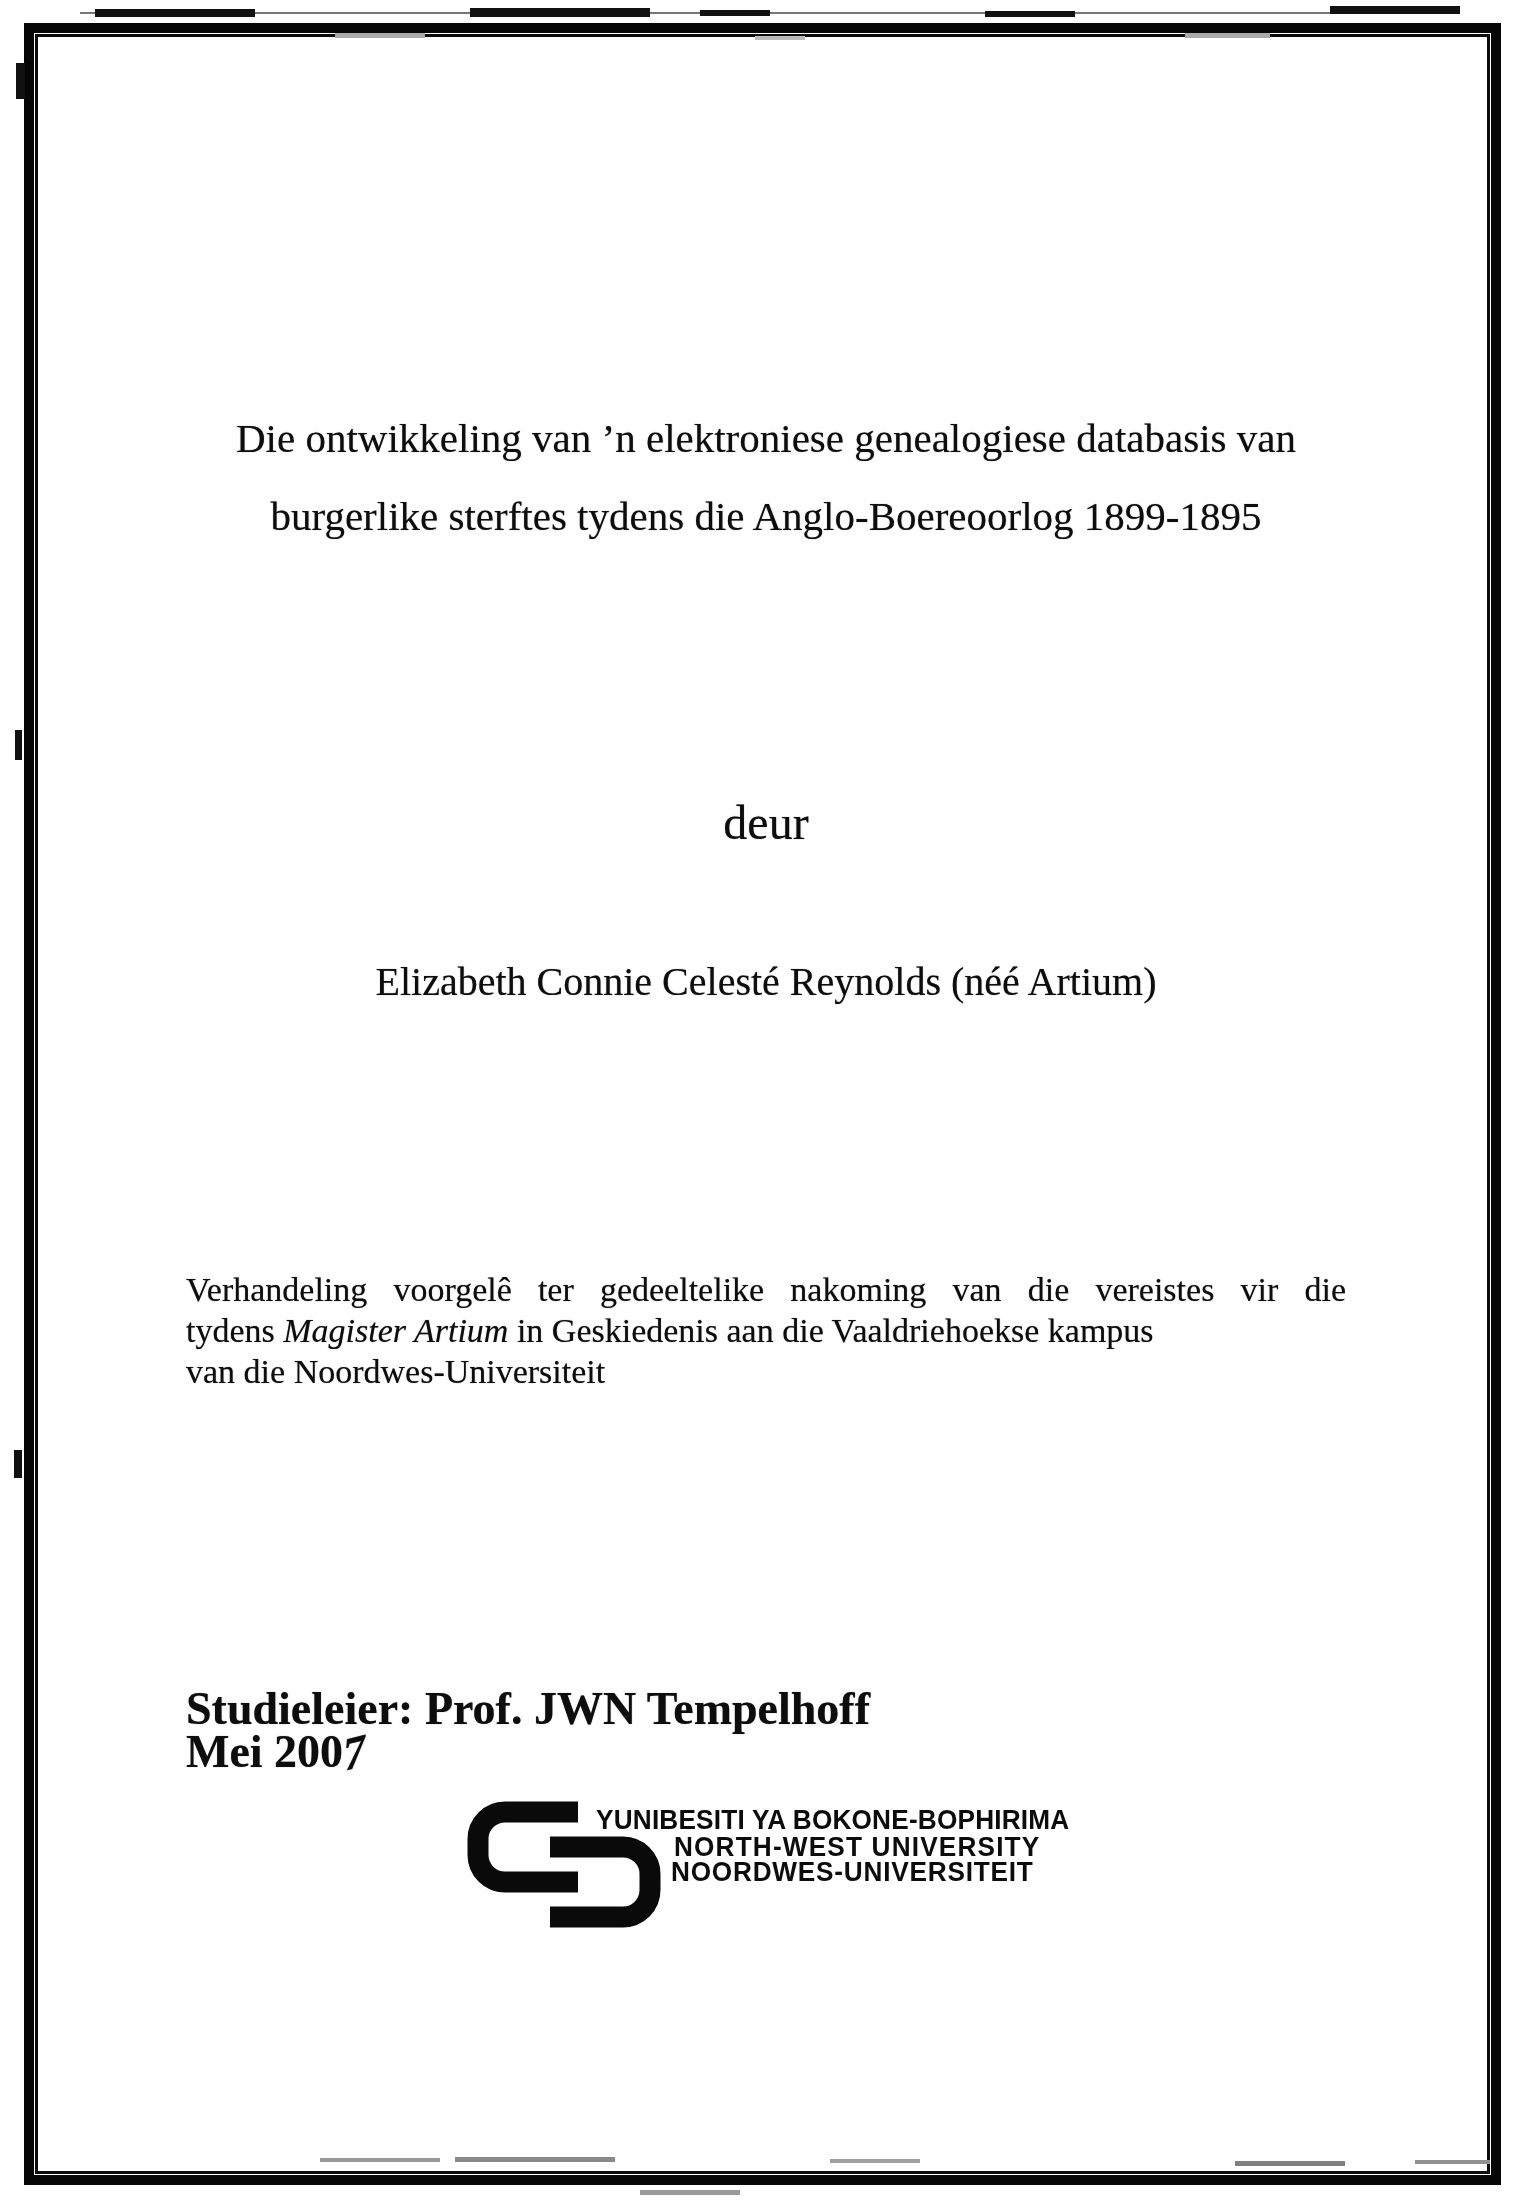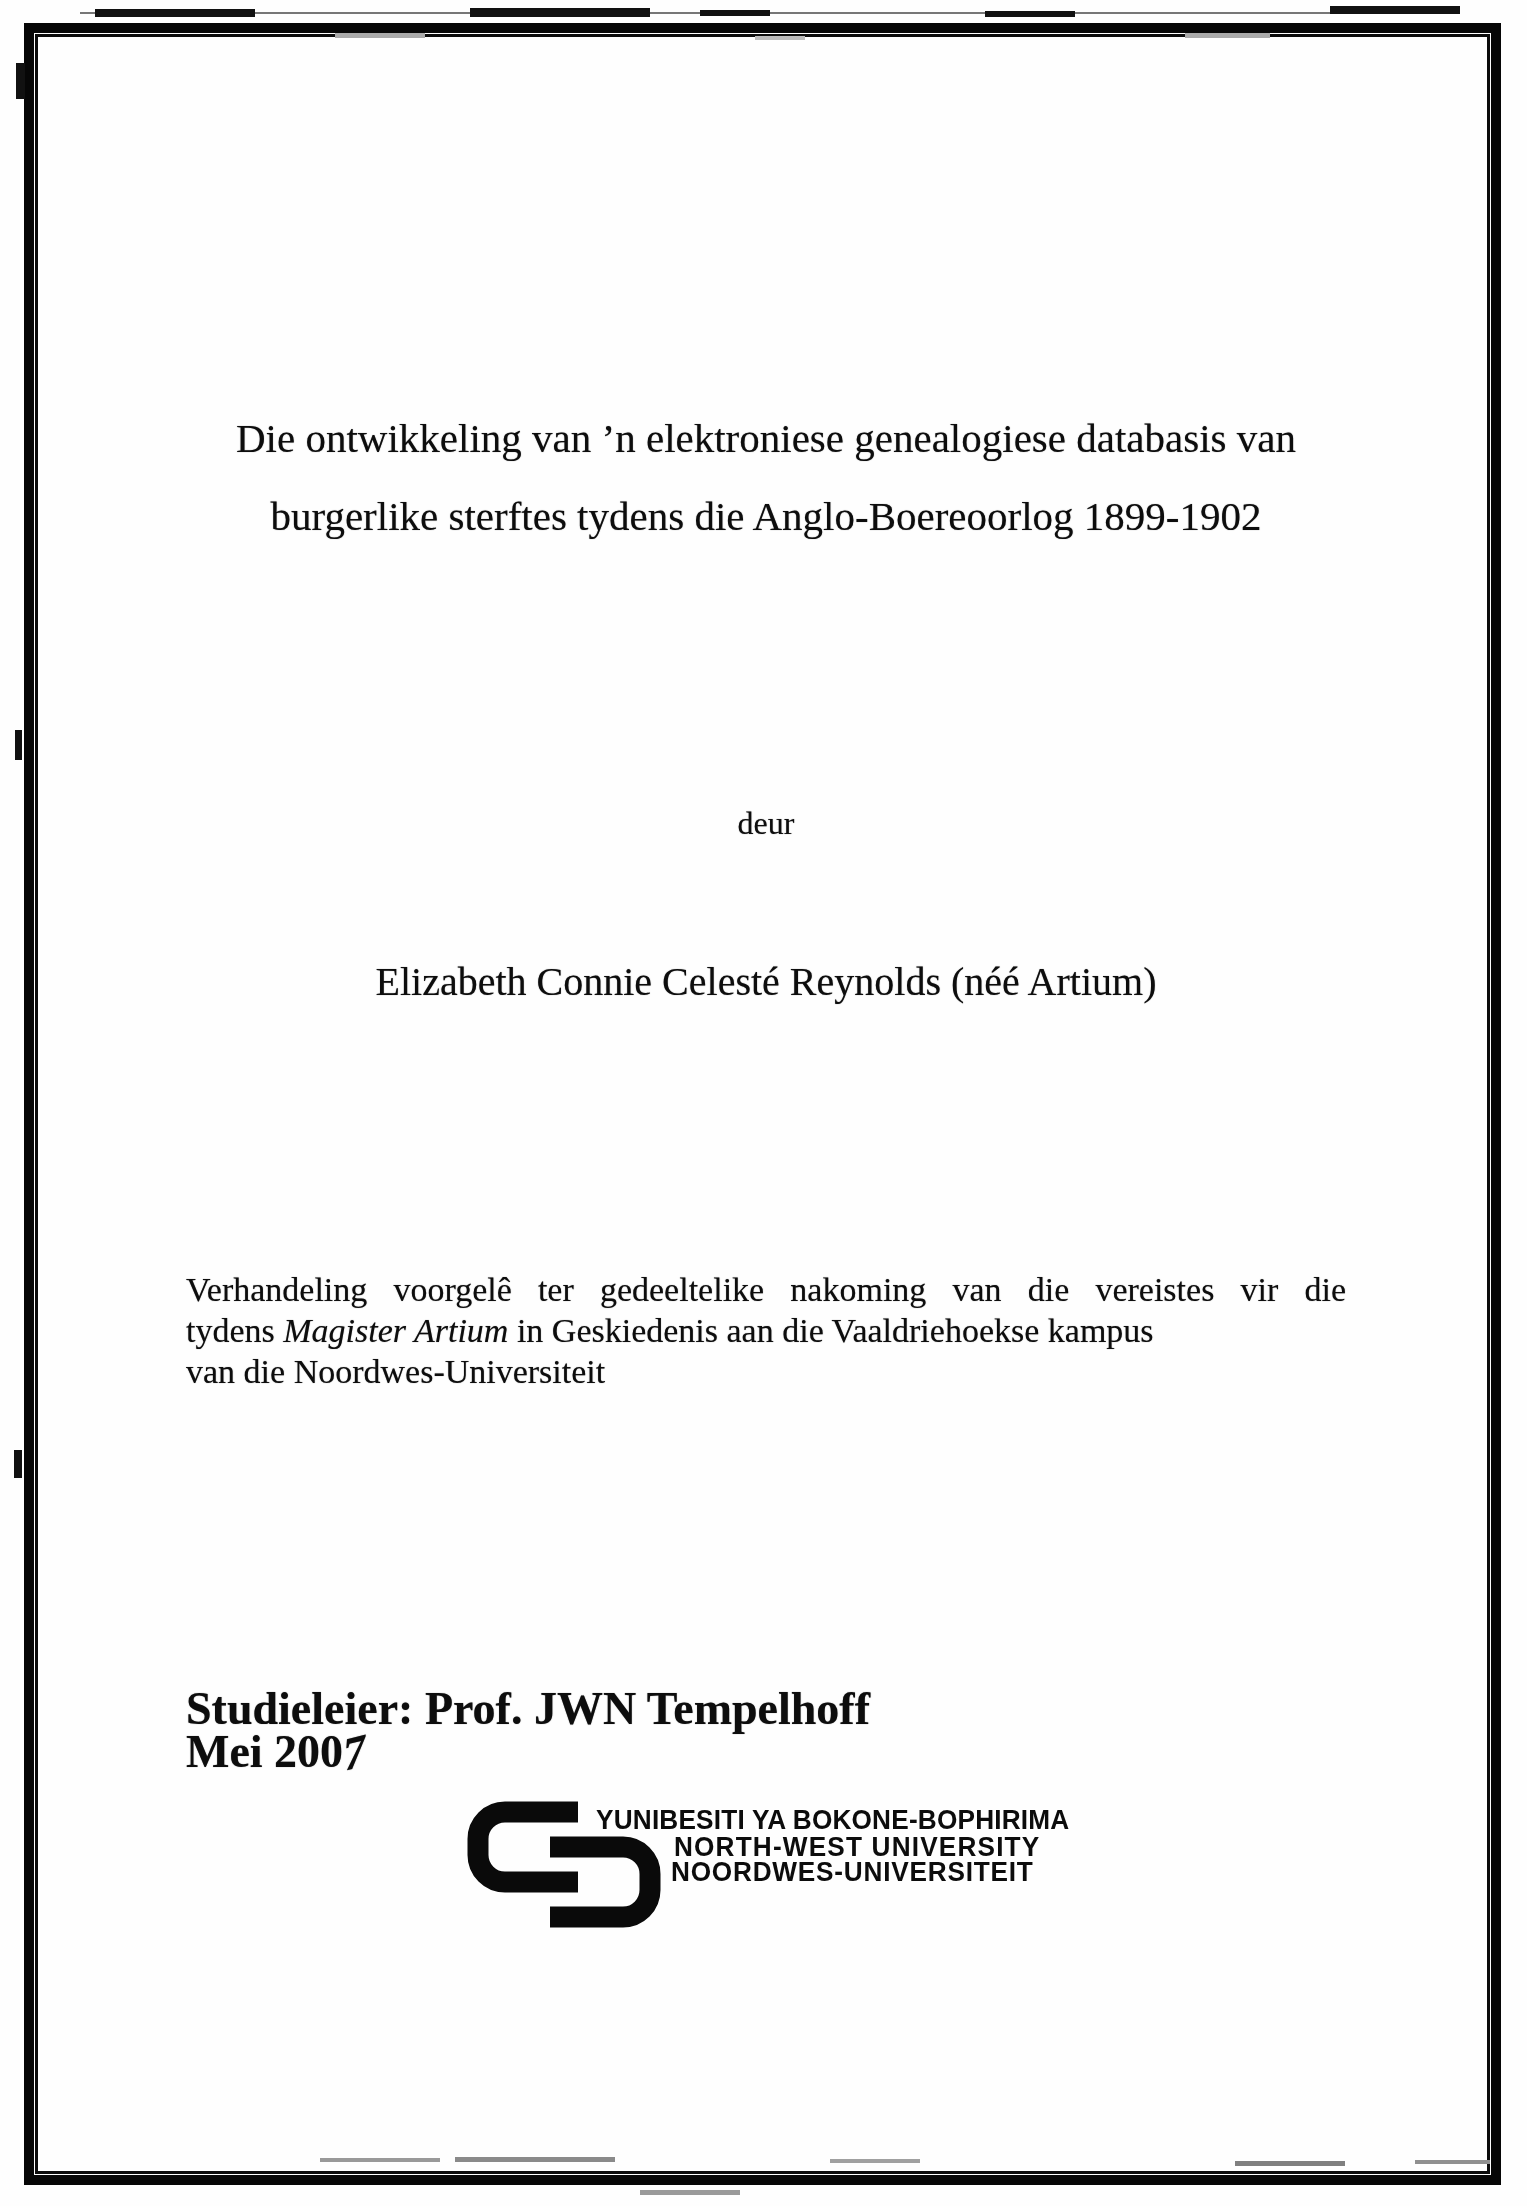--- a/index.html
+++ b/index.html
@@ -42,21 +42,21 @@
   }
   .title {
     top: 399px;
     font-size: 41px;
     line-height: 78px;
     font-weight: 400;
   }
   .title .t-line { display: block; }
   .byline {
     top: 803px;
-    font-size: 32px;
+    font-size: 48px;
     line-height: 40px;
     text-align: center;
   }
   .author {
     top: 960px;
     font-size: 40px;
     line-height: 44px;
   }
   .degree {
     position: absolute;
@@ -134,21 +134,21 @@
   <div class="artifact" style="left:14px;top:1450px;width:8px;height:28px;"></div>
   <div class="artifact" style="left:320px;top:2158px;width:120px;height:4px;background:#999;"></div>
   <div class="artifact" style="left:455px;top:2157px;width:160px;height:5px;background:#8a8a8a;"></div>
   <div class="artifact" style="left:830px;top:2159px;width:90px;height:4px;background:#a0a0a0;"></div>
   <div class="artifact" style="left:1235px;top:2161px;width:110px;height:5px;background:#808080;"></div>
   <div class="artifact" style="left:1415px;top:2160px;width:75px;height:4px;background:#909090;"></div>
   <div class="artifact" style="left:640px;top:2190px;width:100px;height:5px;background:#9a9a9a;"></div>
 
   <h1 class="centerband title ink">
     <span class="t-line">Die ontwikkeling van ’n elektroniese genealogiese databasis van</span>
-    <span class="t-line">burgerlike sterftes tydens die Anglo-Boereoorlog 1899-1902</span>
+    <span class="t-line">burgerlike sterftes tydens die Anglo-Boereoorlog 1899-1895</span>
   </h1>
 
   <div class="centerband byline ink">deur</div>
 
   <div class="centerband author ink">Elizabeth Connie Celesté Reynolds (néé Artium)</div>
 
   <div class="degree ink">
     <div class="justified">Verhandeling voorgelê ter gedeeltelike nakoming van die vereistes vir die</div>
     <div><span>tydens </span><em>Magister Artium</em><span> in Geskiedenis aan die Vaaldriehoekse kampus</span></div>
     <div>van die Noordwes-Universiteit</div>

